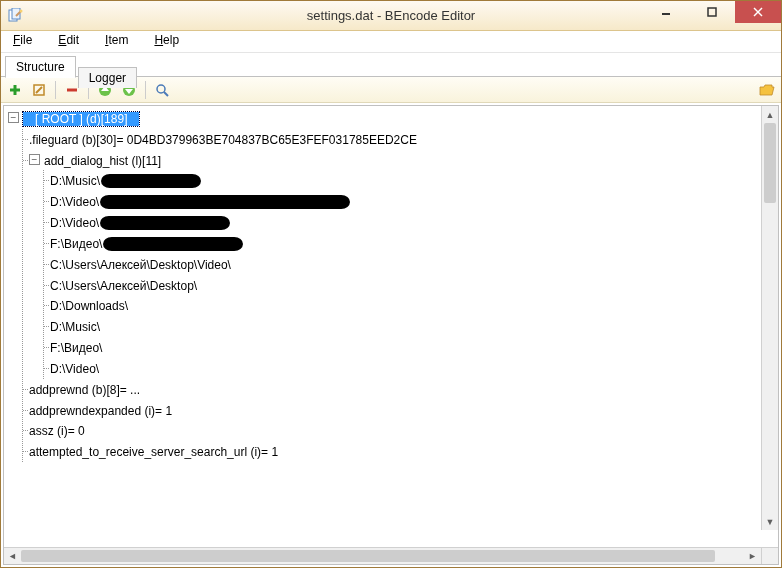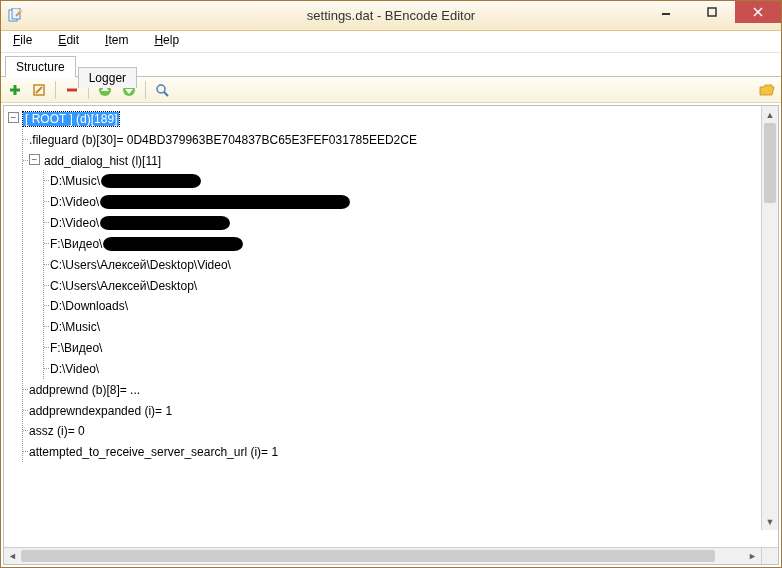--- a/index.html
+++ b/index.html
@@ -192,21 +192,21 @@
     color:#555;
     margin-right:4px;
     vertical-align: middle;
     position: relative;
     top:-1px;
   }
   .node .label { vertical-align: middle; }
   .node.root .label {
     background:#3399ff;
     color:#fff;
-    padding:0 2px;
+    padding:0 12px;
     outline:1px dotted #003;
   }
   .children {
     margin-left: 14px;
     border-left: 1px dotted #999;
     padding-left: 6px;
   }
   .children .node::before {
     content:"";
     position:absolute;

